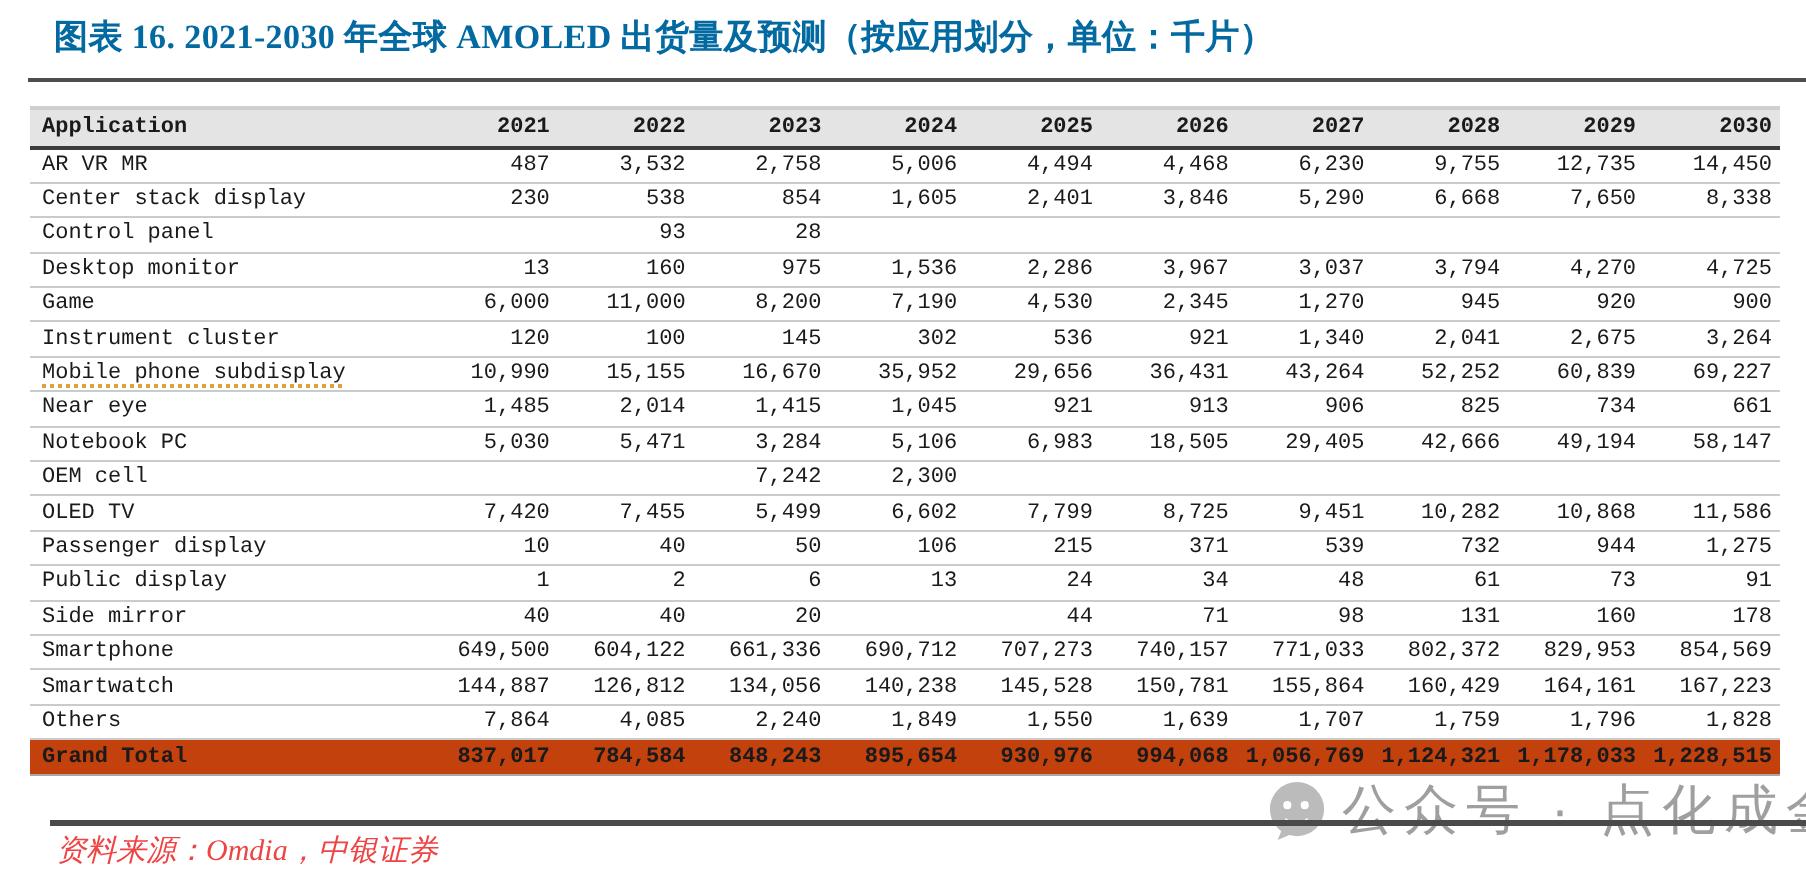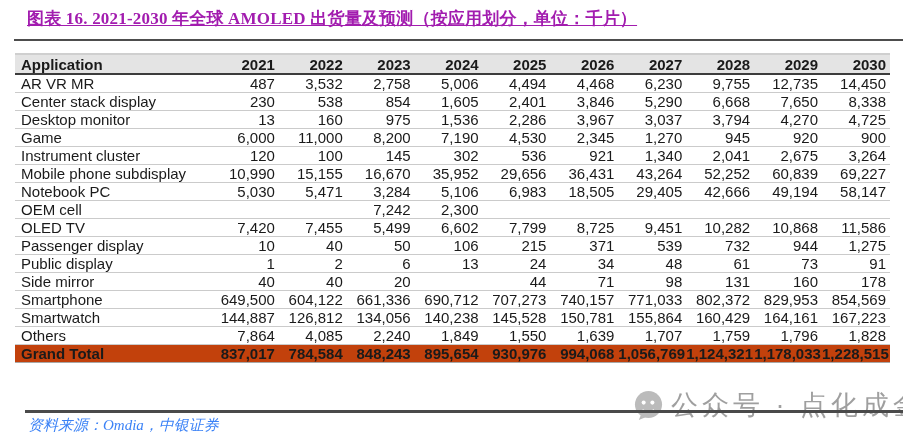--- a/index.html
+++ b/index.html
@@ -2,32 +2,32 @@
 <html><head>
 <meta charset="utf-8">
 <style>
   * { margin: 0; padding: 0; box-sizing: border-box; }
   html, body { width: 903px; height: 441px; background: #ffffff; overflow: hidden; }
   body { position: relative; font-family: "Liberation Sans", sans-serif; }
 
   .page-title {
     position: absolute; left: 27px; top: 7px;
     font-family: "Liberation Serif", serif;
-    font-weight: 700; font-size: 17px; color: #a21caf;
-    letter-spacing: 0.2px; white-space: nowrap; text-decoration: underline;
+    font-weight: 700; font-size: 17px; color: #0369a1;
+    letter-spacing: 0.2px; white-space: nowrap;
   }
   .title-rule {
     position: absolute; left: 14px; top: 39px;
     width: 889px; height: 2px; background: #4d4d4d;
   }
 
   .table-wrap { position: absolute; left: 15px; top: 53px; width: 875px; }
   table {
     width: 875px; border-collapse: collapse; table-layout: fixed;
-    font-family: Liberation Sans, sans-serif; font-size: 15px; color: #1a1a1a;
+    font-family: Liberation Mono, monospace; font-size: 11px; color: #1a1a1a;
   }
   col.c-app { width: 196px; }
   col.c-year { width: 67.9px; }
   thead th {
     height: 20px; background: #e4e4e4;
     border-top: 2px solid #cfcfcf;
     border-bottom: 2px solid #3c3c3c;
     font-weight: 700; vertical-align: middle;
   }
   th.app-col, td.app-col { text-align: left; padding-left: 6px; }
@@ -47,21 +47,21 @@
     text-underline-offset: 3px;
   }
 
   .bottom-rule {
     position: absolute; left: 25px; top: 410px;
     width: 878px; height: 2.5px; background: #4a4a4a; z-index: 3;
   }
   .source-note {
     position: absolute; left: 28px; top: 416px;
     font-family: "Liberation Serif", serif; font-style: italic;
-    font-size: 15px; color: #3b82f6; white-space: nowrap;
+    font-size: 15px; color: #ef4444; white-space: nowrap;
   }
 
   .watermark {
     position: absolute; left: 633px; top: 387px;
     display: flex; align-items: center; gap: 7px;
     z-index: 2; pointer-events: none;
   }
   .wm-icon { width: 31px; height: 31px; display: block; opacity: 0.75; }
   .wm-text {
     font-family: "Liberation Sans", sans-serif;
@@ -126,20 +126,33 @@
           <td class="num-col">854</td>
           <td class="num-col">1,605</td>
           <td class="num-col">2,401</td>
           <td class="num-col">3,846</td>
           <td class="num-col">5,290</td>
           <td class="num-col">6,668</td>
           <td class="num-col">7,650</td>
           <td class="num-col">8,338</td>
         </tr>
         <tr>
+          <td class="app-col"><span>Control panel</span></td>
+          <td class="num-col"></td>
+          <td class="num-col">93</td>
+          <td class="num-col">28</td>
+          <td class="num-col"></td>
+          <td class="num-col"></td>
+          <td class="num-col"></td>
+          <td class="num-col"></td>
+          <td class="num-col"></td>
+          <td class="num-col"></td>
+          <td class="num-col"></td>
+        </tr>
+        <tr>
           <td class="app-col"><span>Desktop monitor</span></td>
           <td class="num-col">13</td>
           <td class="num-col">160</td>
           <td class="num-col">975</td>
           <td class="num-col">1,536</td>
           <td class="num-col">2,286</td>
           <td class="num-col">3,967</td>
           <td class="num-col">3,037</td>
           <td class="num-col">3,794</td>
           <td class="num-col">4,270</td>
@@ -176,20 +189,33 @@
           <td class="num-col">10,990</td>
           <td class="num-col">15,155</td>
           <td class="num-col">16,670</td>
           <td class="num-col">35,952</td>
           <td class="num-col">29,656</td>
           <td class="num-col">36,431</td>
           <td class="num-col">43,264</td>
           <td class="num-col">52,252</td>
           <td class="num-col">60,839</td>
           <td class="num-col">69,227</td>
+        </tr>
+        <tr>
+          <td class="app-col"><span>Near eye</span></td>
+          <td class="num-col">1,485</td>
+          <td class="num-col">2,014</td>
+          <td class="num-col">1,415</td>
+          <td class="num-col">1,045</td>
+          <td class="num-col">921</td>
+          <td class="num-col">913</td>
+          <td class="num-col">906</td>
+          <td class="num-col">825</td>
+          <td class="num-col">734</td>
+          <td class="num-col">661</td>
         </tr>
         <tr>
           <td class="app-col"><span>Notebook PC</span></td>
           <td class="num-col">5,030</td>
           <td class="num-col">5,471</td>
           <td class="num-col">3,284</td>
           <td class="num-col">5,106</td>
           <td class="num-col">6,983</td>
           <td class="num-col">18,505</td>
           <td class="num-col">29,405</td>

